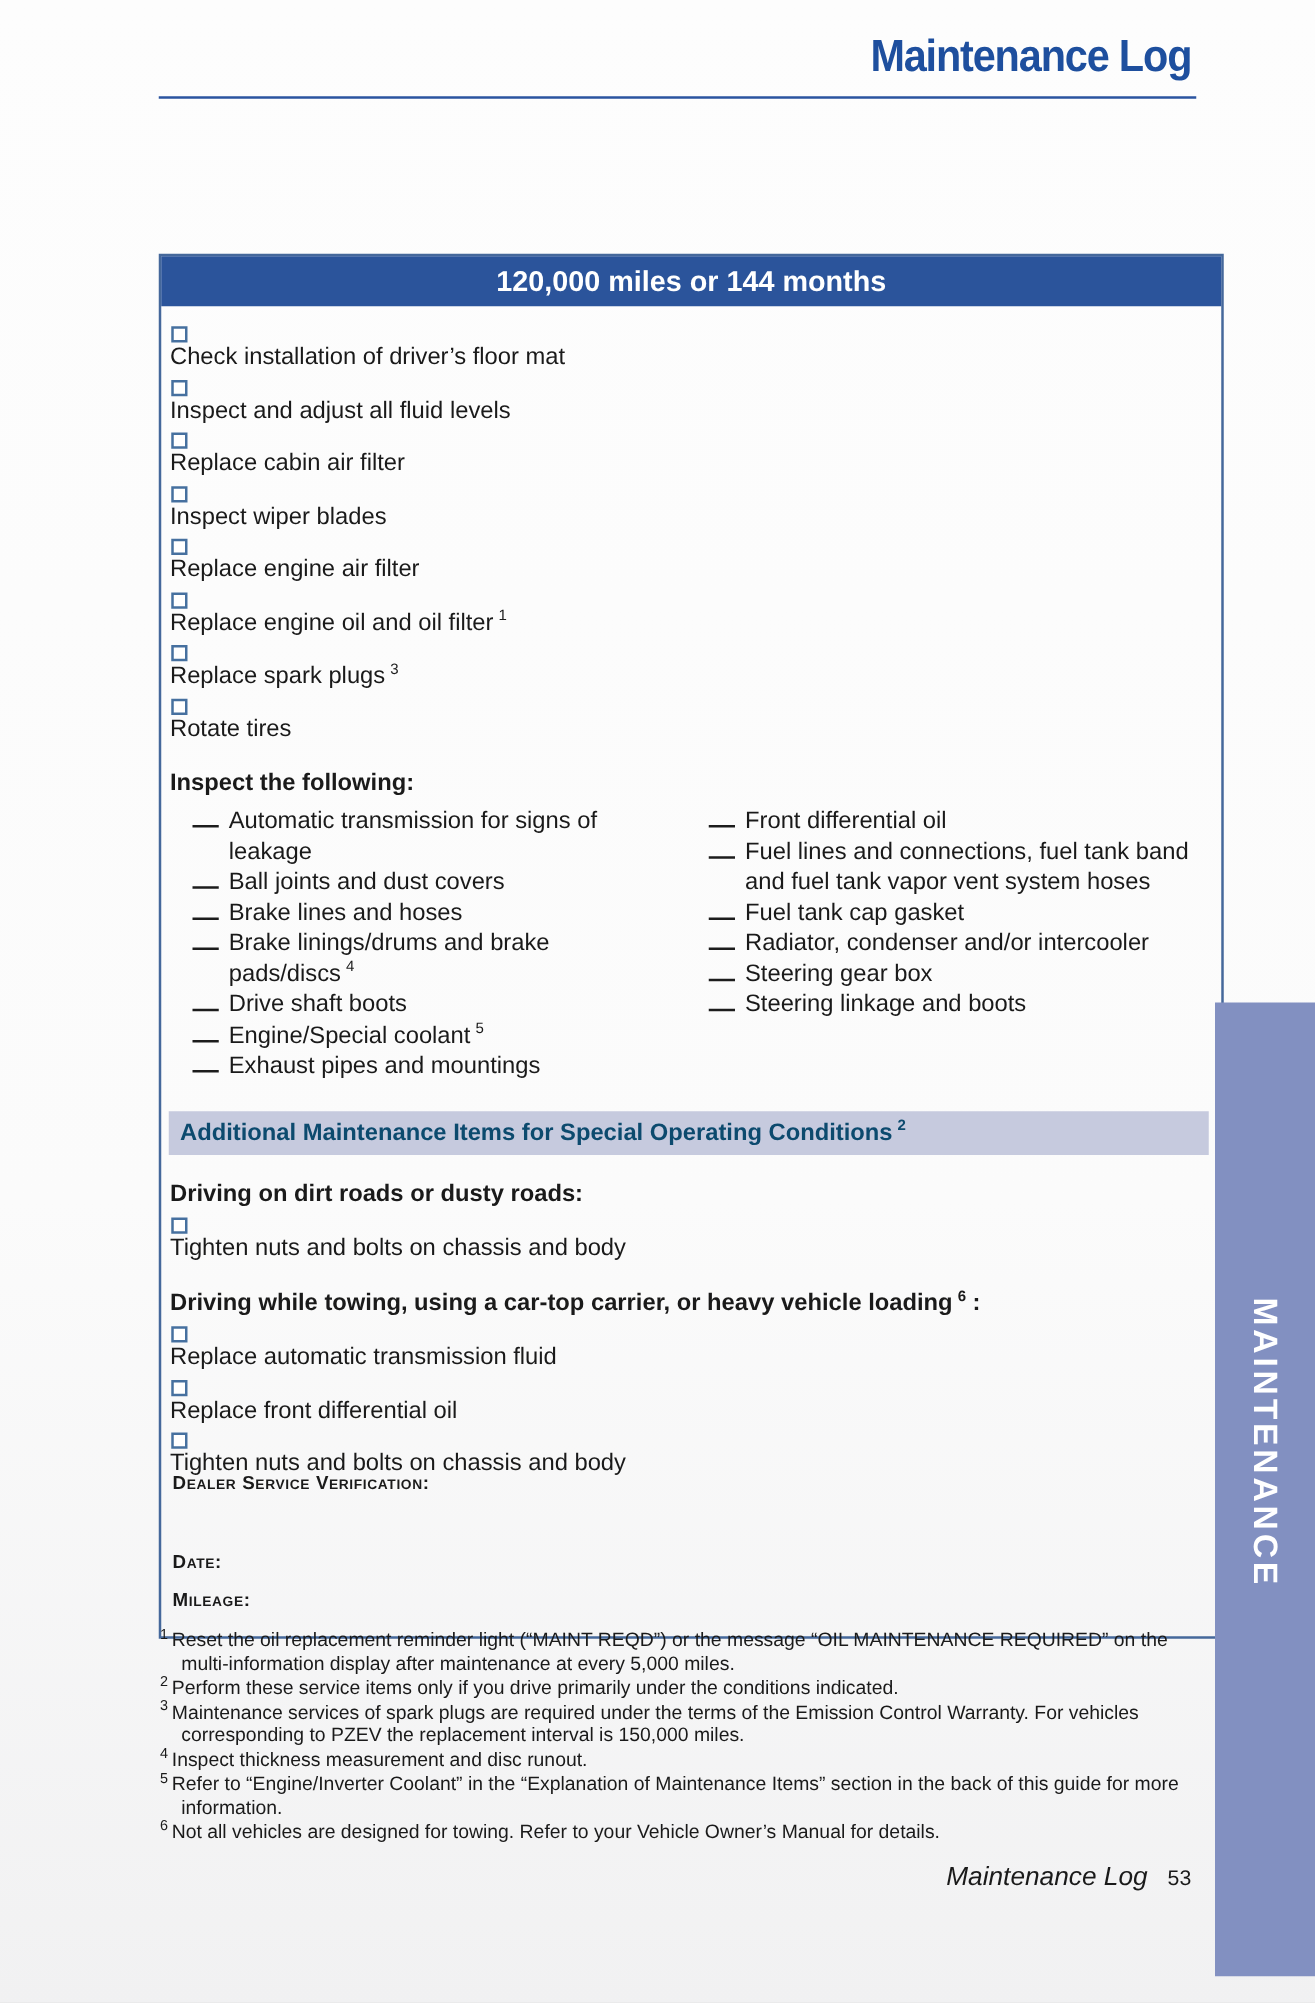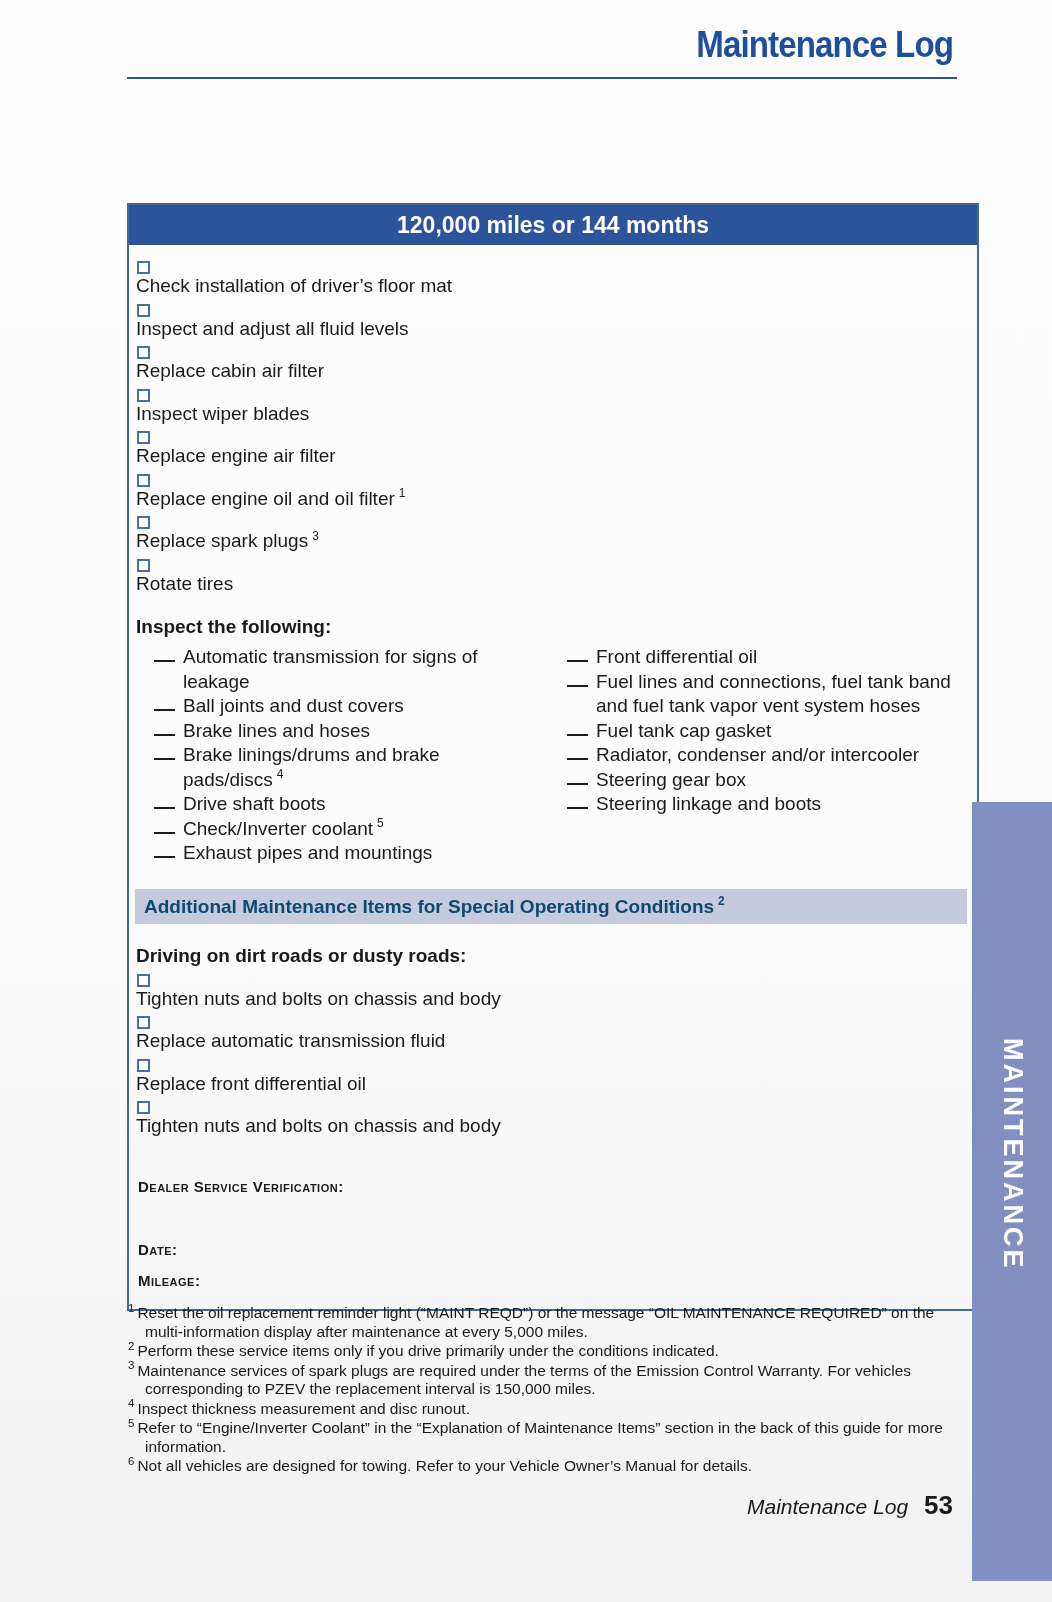--- a/index.html
+++ b/index.html
@@ -55,21 +55,21 @@
   .verify-dealer  { top: 973px; }
   .verify-date    { top: 1036px; }
   .verify-mileage { top: 1067px; }
 
   .footnotes { position: absolute; left: 128px; top: 1304px; width: 828px; font-size: 15.5px; line-height: 18.5px; }
   .footnote { padding-left: 17px; text-indent: -17px; margin-bottom: 1px; }
   .footnote sup { font-size: 11.5px; margin: 0 3px 0 0; }
 
   .page-footer { position: absolute; top: 1490px; right: 99px; display: flex; align-items: baseline; gap: 16px; }
   .footer-label { font-style: italic; font-size: 21px; }
-  .footer-page  { font-weight: bold; font-size: 26px; }
+  .footer-page  { font-weight: normal; font-size: 17px; }
 
   .sidebar-tab { position: absolute; left: 972px; top: 802px; width: 80px; height: 779px; background: #8290c1; }
   .sidebar-label {
     position: absolute; top: 236px; left: 50%; transform: translateX(-50%);
     writing-mode: vertical-rl; text-orientation: mixed;
     color: #ffffff; font-weight: bold; font-size: 27px; letter-spacing: 3px; white-space: nowrap;
   }
 </style>
 </head>
 <body>
@@ -151,21 +151,21 @@
             <span class="txt"><span>Brake linings/drums and brake pads/discs</span><sup>4</sup></span>
           </div>
 
           <div class="inspect-item">
             <span class="blank-line"></span>
             <span class="txt"><span>Drive shaft boots</span><sup></sup></span>
           </div>
 
           <div class="inspect-item">
             <span class="blank-line"></span>
-            <span class="txt"><span>Check/Inverter coolant</span><sup>5</sup></span>
+            <span class="txt"><span>Engine/Special coolant</span><sup>5</sup></span>
           </div>
 
           <div class="inspect-item">
             <span class="blank-line"></span>
             <span class="txt"><span>Exhaust pipes and mountings</span><sup></sup></span>
           </div>
         </div>
       <div class="col-right">
 
           <div class="inspect-item">
@@ -209,20 +209,21 @@
           <div class="checklist">
 
               <div class="check-row">
                 <span class="checkbox"></span>
                 <span class="txt"><span>Tighten nuts and bolts on chassis and body</span><sup></sup></span>
               </div>
             </div>
         </div>
 
         <div class="condition">
+          <div class="condition-heading"><span>Driving while towing, using a car-top carrier, or heavy vehicle loading</span><sup>6</sup><span> :</span></div>
           <div class="checklist">
 
               <div class="check-row">
                 <span class="checkbox"></span>
                 <span class="txt"><span>Replace automatic transmission fluid</span><sup></sup></span>
               </div>
 
               <div class="check-row">
                 <span class="checkbox"></span>
                 <span class="txt"><span>Replace front differential oil</span><sup></sup></span>

